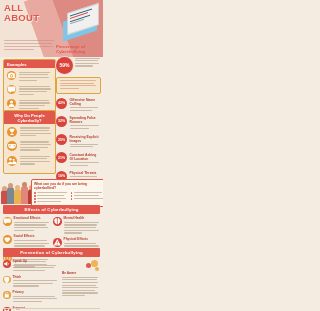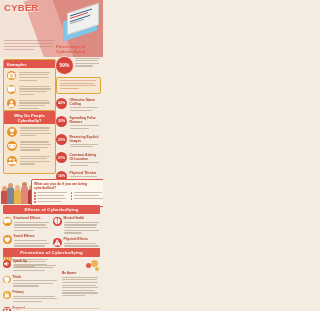--- a/index.html
+++ b/index.html
@@ -130,21 +130,22 @@
     <div class="device">
       <div class="dev-base"></div>
       <div class="dev-screen"></div>
       <div class="dev-l a"></div>
         <div class="dev-l b"></div>
       <div class="dev-l c"></div>
         <div class="dev-l d"></div>
     </div>
 
     <div class="title">
-      <span>CYBER</span>
+      <span>ALL</span>
+      <span>ABOUT</span>
     </div>
 
     <div class="subtitle">
       <div class="ln s1"></div>
         <div class="ln s2"></div>
       <div class="ln s3"></div>
         <div class="ln s4"></div>
     </div>
   </div>
 

